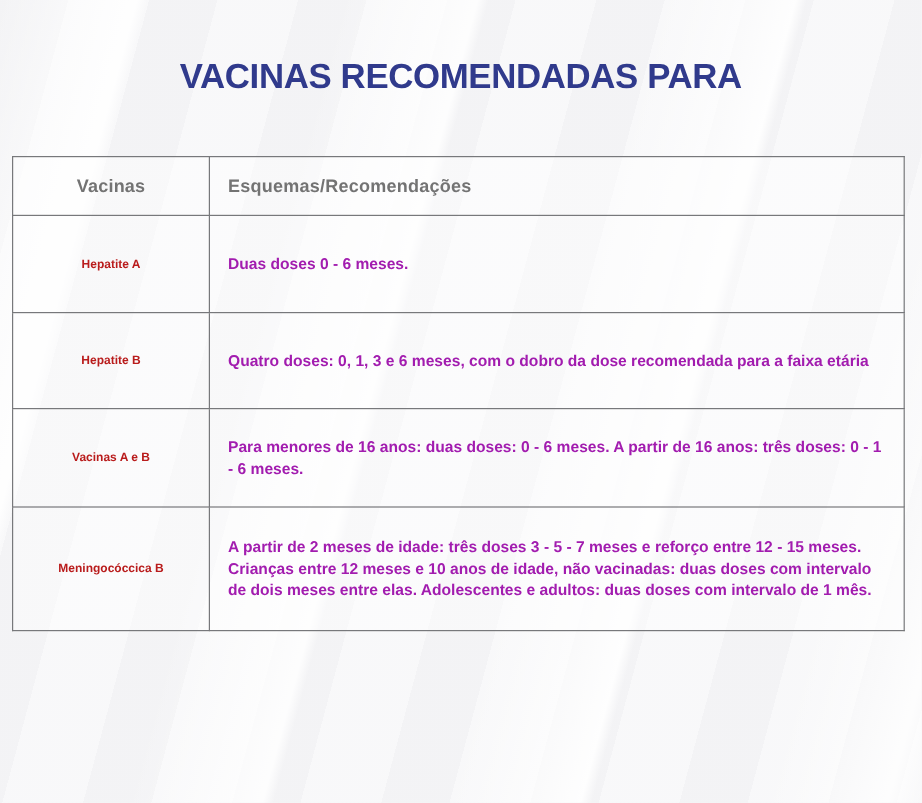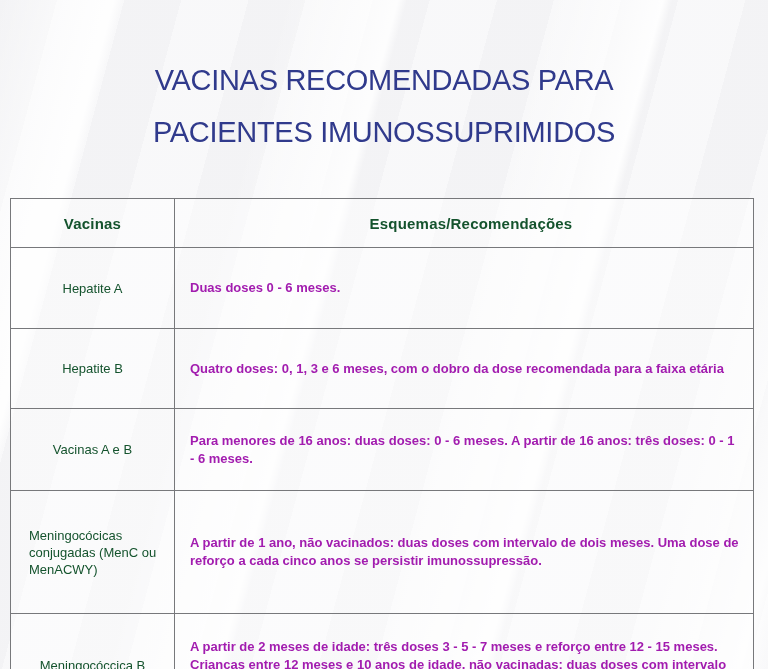--- a/index.html
+++ b/index.html
@@ -43,56 +43,56 @@
     position: relative;
     z-index: 1;
   }
   .title-block {
     padding-top: 46px;
     text-align: center;
   }
   .title-line {
     color: #303a8c;
     font-size: 29px;
-    font-weight: 400;
+    font-weight: 700;
     letter-spacing: -0.3px;
     line-height: 36px;
-    margin: 16px;
+    margin: 0;
   }
   .table-wrap {
     margin: 48px 15px 0 10px;
   }
   table.vax-table {
     width: 743px;
     border-collapse: collapse;
     table-layout: fixed;
     background: rgba(255,255,255,0.45);
   }
   table.vax-table th,
   table.vax-table td {
     border: 1px solid #77787b;
   }
   col.col-vaccine { width: 164px; }
   col.col-scheme  { width: 579px; }
 
   tr.header-row th {
     height: 46px;
-    color: #14532d;
+    color: #737373;
     font-size: 15px;
     font-weight: bold;
     letter-spacing: 0.2px;
   }
   th.h-vaccine { text-align: center; }
-  th.h-scheme  { text-align: center; padding-left: 15px; }
+  th.h-scheme  { text-align: left; padding-left: 15px; }
 
   td.cell-vaccine {
     text-align: center;
-    color: #14532d;
-    font-size: 13px;
-    font-weight: normal;
+    color: #b91c1c;
+    font-size: 10px;
+    font-weight: bold;
     padding: 0 6px;
   }
   td.cell-vaccine.align-left {
     text-align: left;
     padding-left: 18px;
     padding-right: 8px;
     line-height: 17px;
   }
   td.cell-scheme {
     text-align: left;
@@ -111,21 +111,20 @@
 </style>
 </head>
 <body>
 
 <div class="bg-pattern"></div>
 
 <div class="content">
 
   <div class="title-block">
     <h1 class="title-line">VACINAS RECOMENDADAS PARA</h1>
-    <h1 class="title-line">PACIENTES IMUNOSSUPRIMIDOS</h1>
   </div>
 
   <div class="table-wrap">
     <table class="vax-table">
       <colgroup>
         <col class="col-vaccine">
         <col class="col-scheme">
       </colgroup>
       <thead>
         <tr class="header-row">
@@ -139,24 +138,20 @@
           <td class="cell-scheme">Duas doses 0 - 6 meses.</td>
         </tr>
         <tr class="row-2">
           <td class="cell-vaccine">Hepatite B</td>
           <td class="cell-scheme">Quatro doses: 0, 1, 3 e 6 meses, com o dobro da dose recomendada para a faixa etária</td>
         </tr>
         <tr class="row-3">
           <td class="cell-vaccine">Vacinas A e B</td>
           <td class="cell-scheme">Para menores de 16 anos: duas doses: 0 - 6 meses. A partir de 16 anos: três doses: 0 - 1 - 6 meses.</td>
         </tr>
-        <tr class="row-4">
-          <td class="cell-vaccine align-left">Meningocócicas conjugadas (MenC ou MenACWY)</td>
-          <td class="cell-scheme">A partir de 1 ano, não vacinados: duas doses com intervalo de dois meses. Uma dose de reforço a cada cinco anos se persistir imunossupressão.</td>
-        </tr>
         <tr class="row-5">
           <td class="cell-vaccine">Meningocóccica B</td>
           <td class="cell-scheme">A partir de 2 meses de idade: três doses 3 - 5 - 7 meses e reforço entre 12 - 15 meses. Crianças entre 12 meses e 10 anos de idade, não vacinadas: duas doses com intervalo de dois meses entre elas. Adolescentes e adultos: duas doses com intervalo de 1 mês.</td>
         </tr>
       </tbody>
     </table>
   </div>
 
 </div>
 

